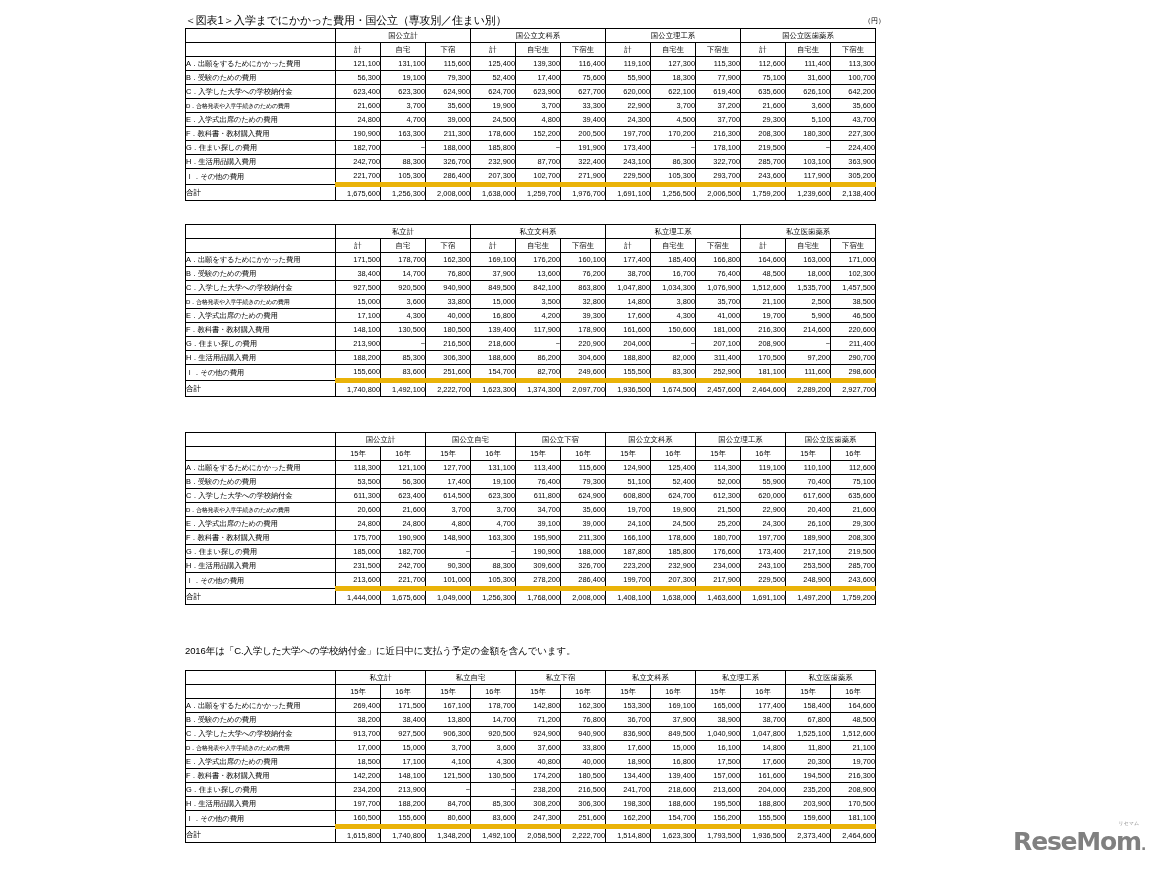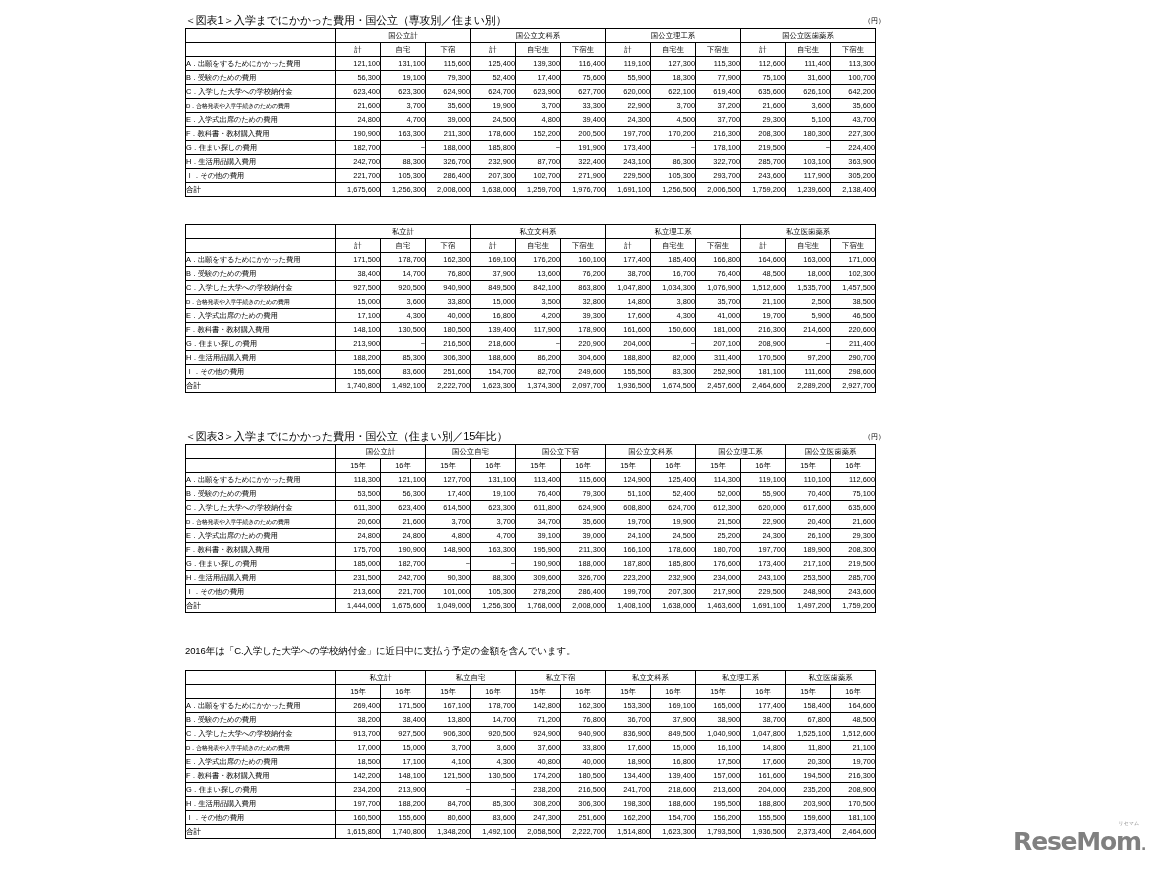--- a/index.html
+++ b/index.html
@@ -78,21 +78,21 @@
   }
   td.rowlab.small { font-size: 6.1px; letter-spacing: -0.3px; }
   td.num {
     text-align: right;
     padding-right: 3px;
     border-top: 1px dotted #555;
     border-bottom: 1px dotted #555;
   }
   tr.total td { border-top: 1px solid #000; border-bottom: 1px solid #000; font-weight: normal; }
   tr.total td.rowlab { font-size: 7.6px; }
-  tr.total td.num { border-top: 1px solid #eab308; }
+  tr.total td.num { border-top: 5px solid #eab308; }
 
   .note {
     font-size: 9.5px;
     color: #000;
     margin-top: 7px;
     letter-spacing: -0.1px;
   }
 
   
   #fig1 { top: 14px; position: absolute; }
@@ -523,24 +523,20 @@
           <td class="num">1,674,500</td>
           <td class="num">2,457,600</td>
           <td class="num gsep">2,464,600</td>
           <td class="num">2,289,200</td>
           <td class="num">2,927,700</td>
         </tr>
       </tbody>
     </table>
   </div>
 <div class="sheet fig-block" id="fig3">
-    <div class="fig-title-row">
-      <div class="fig-title">＜図表3＞入学までにかかった費用・国公立（住まい別／15年比）</div>
-      <div class="fig-unit">（円）</div>
-    </div>
     <table class="data">
       <colgroup>
         <col style="width: 150px;">
         <col style="width: 45px;">
         <col style="width: 45px;">
         <col style="width: 45px;">
         <col style="width: 45px;">
         <col style="width: 45px;">
         <col style="width: 45px;">
         <col style="width: 45px;">

